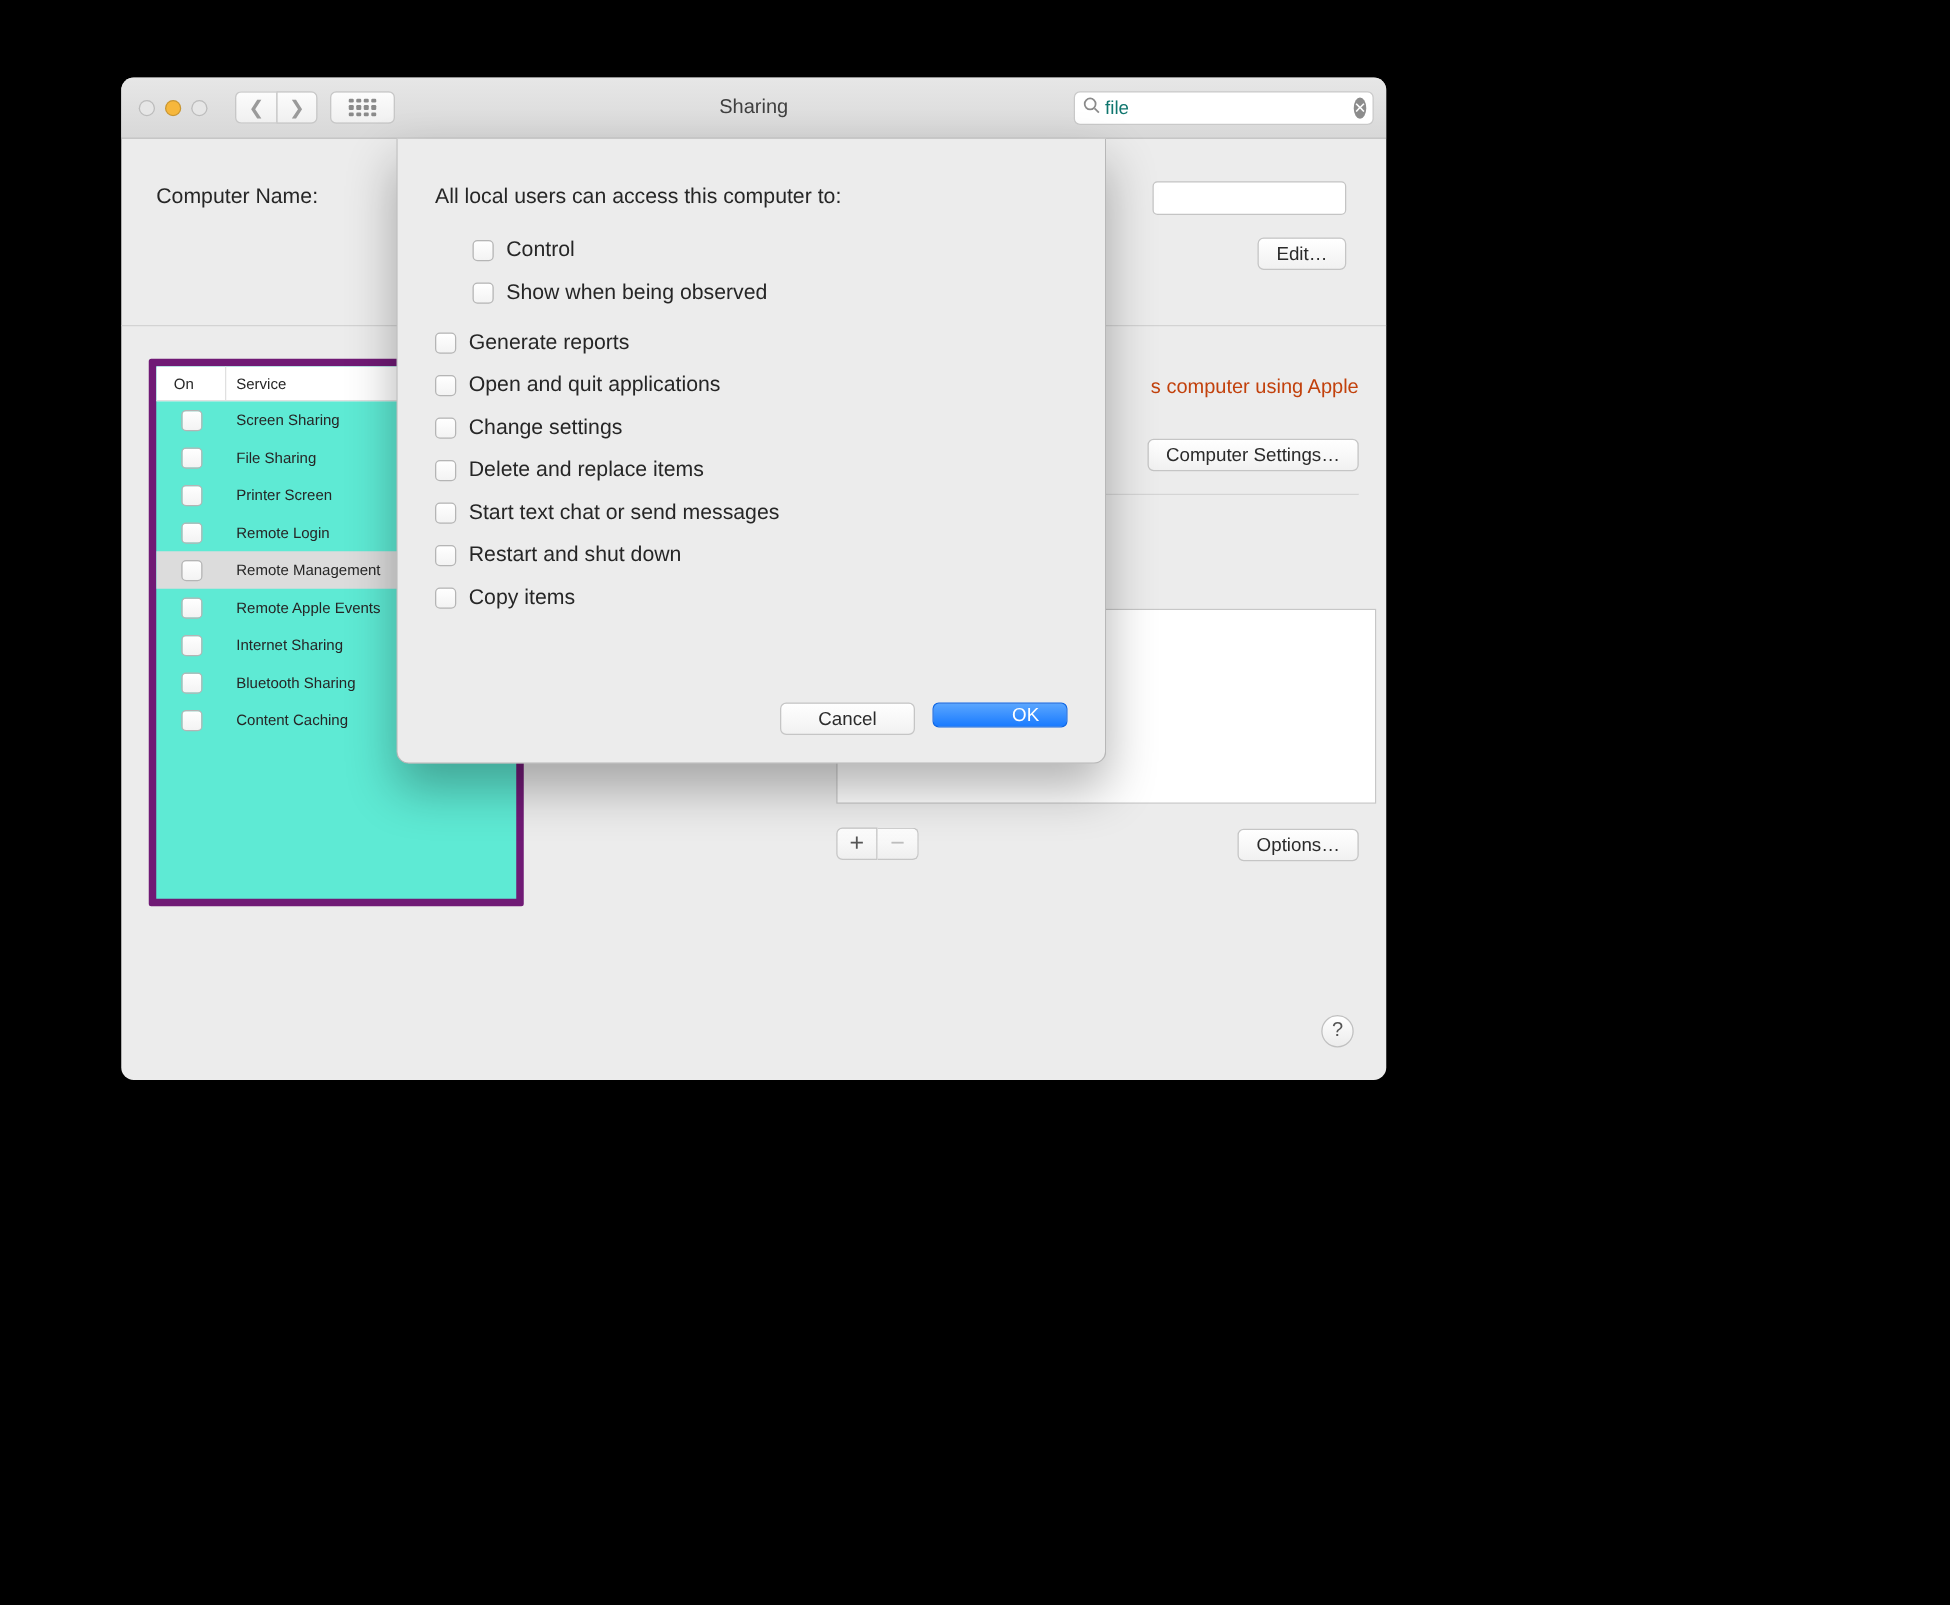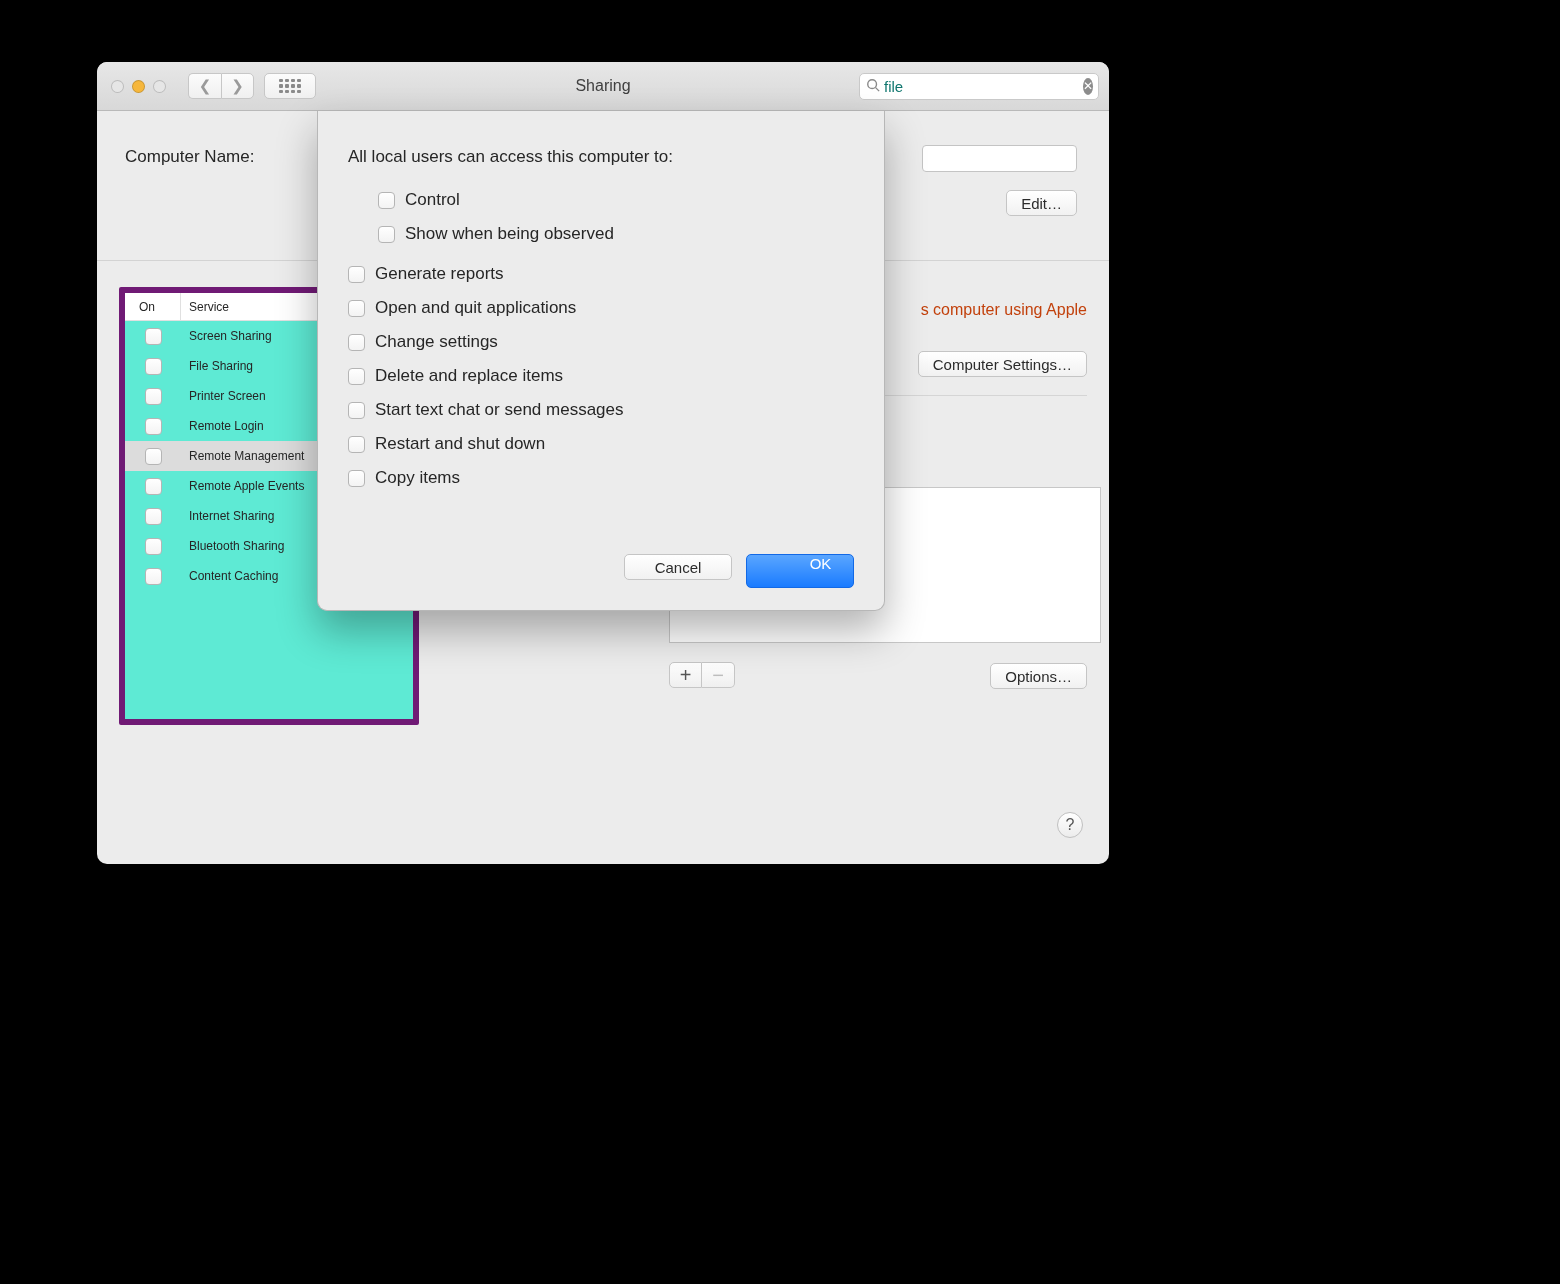--- a/index.html
+++ b/index.html
@@ -173,25 +173,25 @@
   .sheet-heading { font-size:17px; margin-bottom:16px; }
   .opt { display:flex; align-items:center; height:34px; }
   .opt.indent { padding-left:30px; }
   .opt .mac-checkbox { margin-right:10px; }
   .sheet-gap { height:6px; }
   .sheet-buttons {
     margin-top:auto; display:flex; justify-content:flex-end; gap:14px;
   }
   .sheet-buttons .push-btn { width:108px; justify-content:center; }
   .primary-btn {
-    height:34px; width:108px; border-radius:5px;
+    height:20px; width:108px; border-radius:5px;
     background:linear-gradient(#5aa6ff,#1a7bff);
     border:1px solid #1269e6;
     color:#fff; font-size:15px;
-    display:flex; align-items:flex-start; justify-content:center;padding-left:41px;
+    display:flex; align-items:flex-end; justify-content:center;padding-left:41px;
   }
 </style>
 </head>
 <body>
 
 <div class="window">
 
   <div class="titlebar">
     <div class="traffic-lights">
       <div class="tl close"></div>

